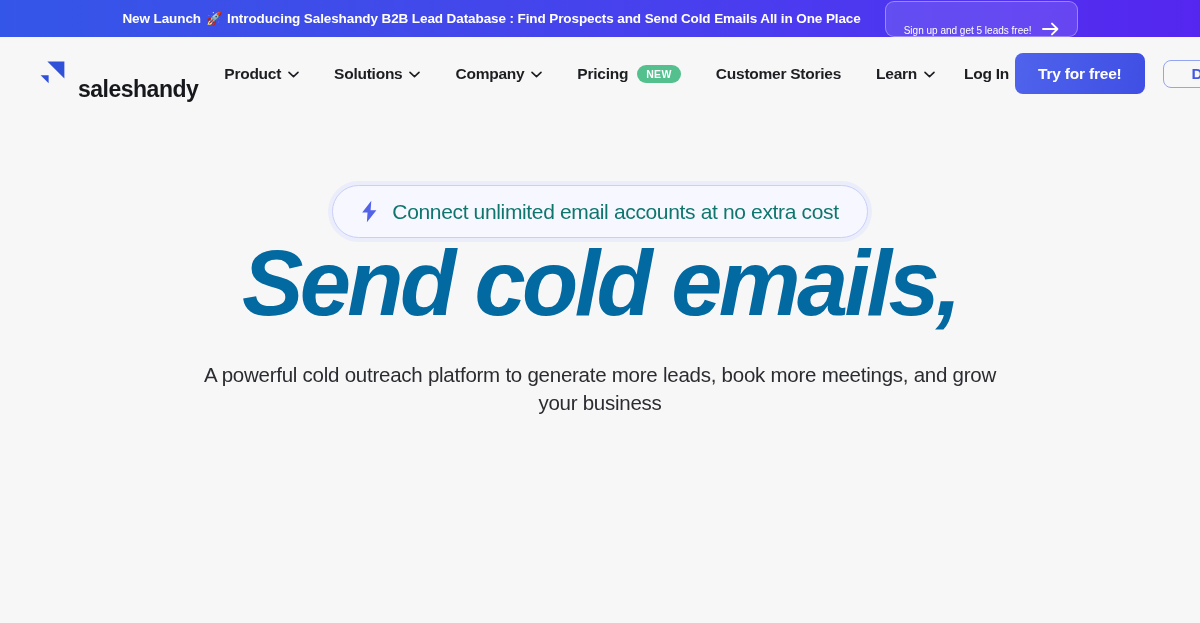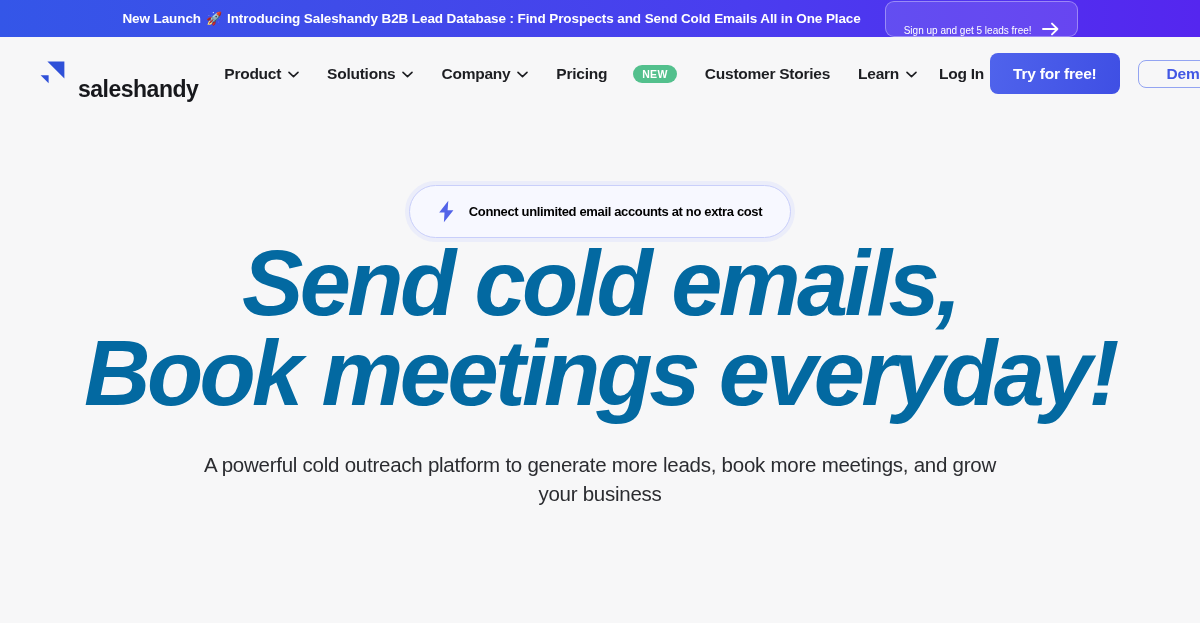--- a/index.html
+++ b/index.html
@@ -59,42 +59,42 @@
     background: #f7f7f8;
   }
   .brand { display: flex; align-items: center; gap: 11px; margin-right: 14px; cursor: pointer; }
   .brand-name {
     font-size: 23px;
     font-weight: 700;
     color: #17181c;
     letter-spacing: -0.5px;
     margin-top: 32px;
   }
-  .nav { display: flex; align-items: flex-end; gap: 4px; flex: 1; }
+  .nav { display: flex; align-items: flex-end; gap: 11px; flex: 1; }
   .nav-item {
     display: flex; align-items: center; gap: 7px;
     padding: 8px 12px;
     font-size: 15.5px;
     font-weight: 600;
     color: #1d1e22;
     letter-spacing: -0.25px;
     cursor: pointer;
     white-space: nowrap;
   }
   .chev { display: block; margin-top: 2px; }
   .badge-new {
     display: inline-flex; align-items: center; justify-content: center;
     background: #53c08d;
     color: #ffffff;
     font-size: 10.5px;
     font-weight: 700;
     letter-spacing: 0.4px;
     border-radius: 11px;
     padding: 3px 9px 3px 9px;
-    margin-left: 19px;
+    margin-left: 2px;
   }
   .login-link {
     font-size: 15.5px; font-weight: 600; color: #1d1e22;
     letter-spacing: -0.25px; padding: 8px 6px; cursor: pointer; white-space: nowrap;
   }
   .hdr-actions { display: flex; align-items: center; gap: 18px; }
   .btn-primary {
     height: 41px;
     padding: 0 23px;
     border: none;
@@ -131,23 +131,23 @@
     gap: 14px;
     height: 53px;
     padding: 0 28px;
     border-radius: 30px;
     border: 1.6px solid #c9cffa;
     background: #f7f8ff;
     box-shadow: 0 0 0 4px rgba(216,221,252,0.38);
     cursor: pointer;
   }
   .pill-text {
-    font-size: 13px;
-    font-weight: 700;
-    color: #000000;
+    font-size: 21px;
+    font-weight: 400;
+    color: #0f766e;
     letter-spacing: -0.35px;
     white-space: nowrap;
   }
   .bolt { display: block; }
 
   .headline {
     font-size: 92px;
     line-height: 0.98;
     font-weight: 700;
     color: #0369a1;
@@ -247,19 +247,18 @@
 
     <div class="pill">
       <svg class="bolt" width="17" height="23" viewBox="0 0 17 23" fill="none">
         <path d="M10.3 0.8L1.2 12.4h5.3L5.9 22.2 15.4 10.2H9.6L10.3 0.8Z" fill="#5263e8"></path>
       </svg>
       <span class="pill-text">Connect unlimited email accounts at no extra cost</span>
     </div>
 
     <h1 class="headline">
       <span>Send cold emails,</span>
-      <span class="l2">Book meetings everyday!</span>
     </h1>
 
     <p class="subhead">A powerful cold outreach platform to generate more leads, book more meetings, and grow your business</p>
   </div>
 
 </div>
 
 </body></html>

